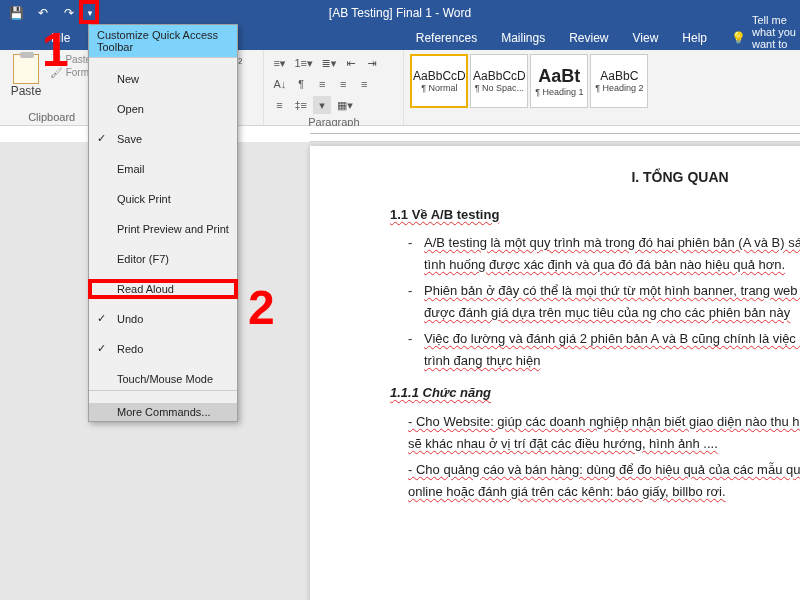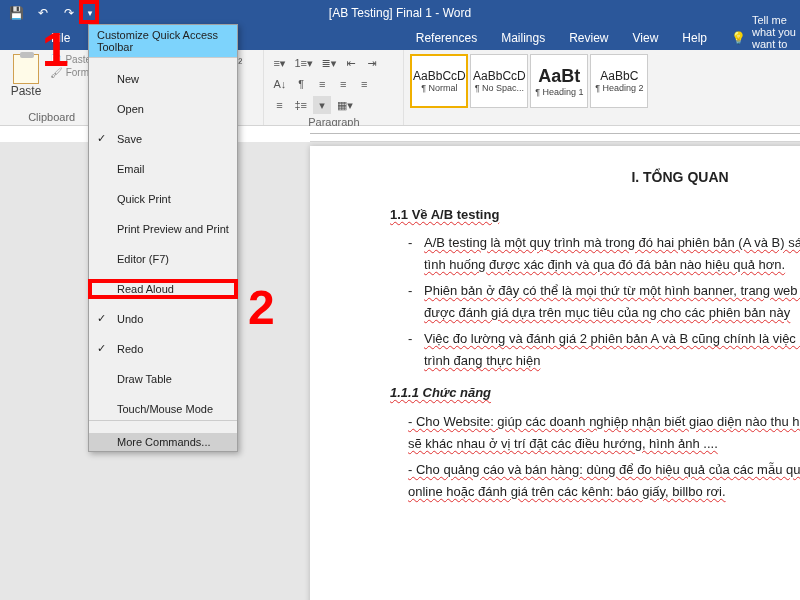--- a/index.html
+++ b/index.html
@@ -201,21 +201,20 @@
   <div class="qat-item">New</div>
   <div class="qat-item">Open</div>
   <div class="qat-item checked">Save</div>
   <div class="qat-item">Email</div>
   <div class="qat-item">Quick Print</div>
   <div class="qat-item">Print Preview and Print</div>
   <div class="qat-item">Editor (F7)</div>
   <div class="qat-item">Read Aloud</div>
   <div class="qat-item checked">Undo</div>
   <div class="qat-item checked">Redo</div>
-  <div class="qat-item">Draw Table</div>
   <div class="qat-item">Touch/Mouse Mode</div>
   <div class="qat-sep"></div>
   <div class="qat-item highlight">More Commands...</div>
 </div>
 
 <div class="annot-box" style="left:79px; top:0px; width:20px; height:24px;"></div>
 <div class="annot-num" style="left:42px; top:22px;">1</div>
 <div class="annot-box" style="left:88px; top:279px; width:150px; height:20px;"></div>
 <div class="annot-num" style="left:248px; top:280px;">2</div>
 

